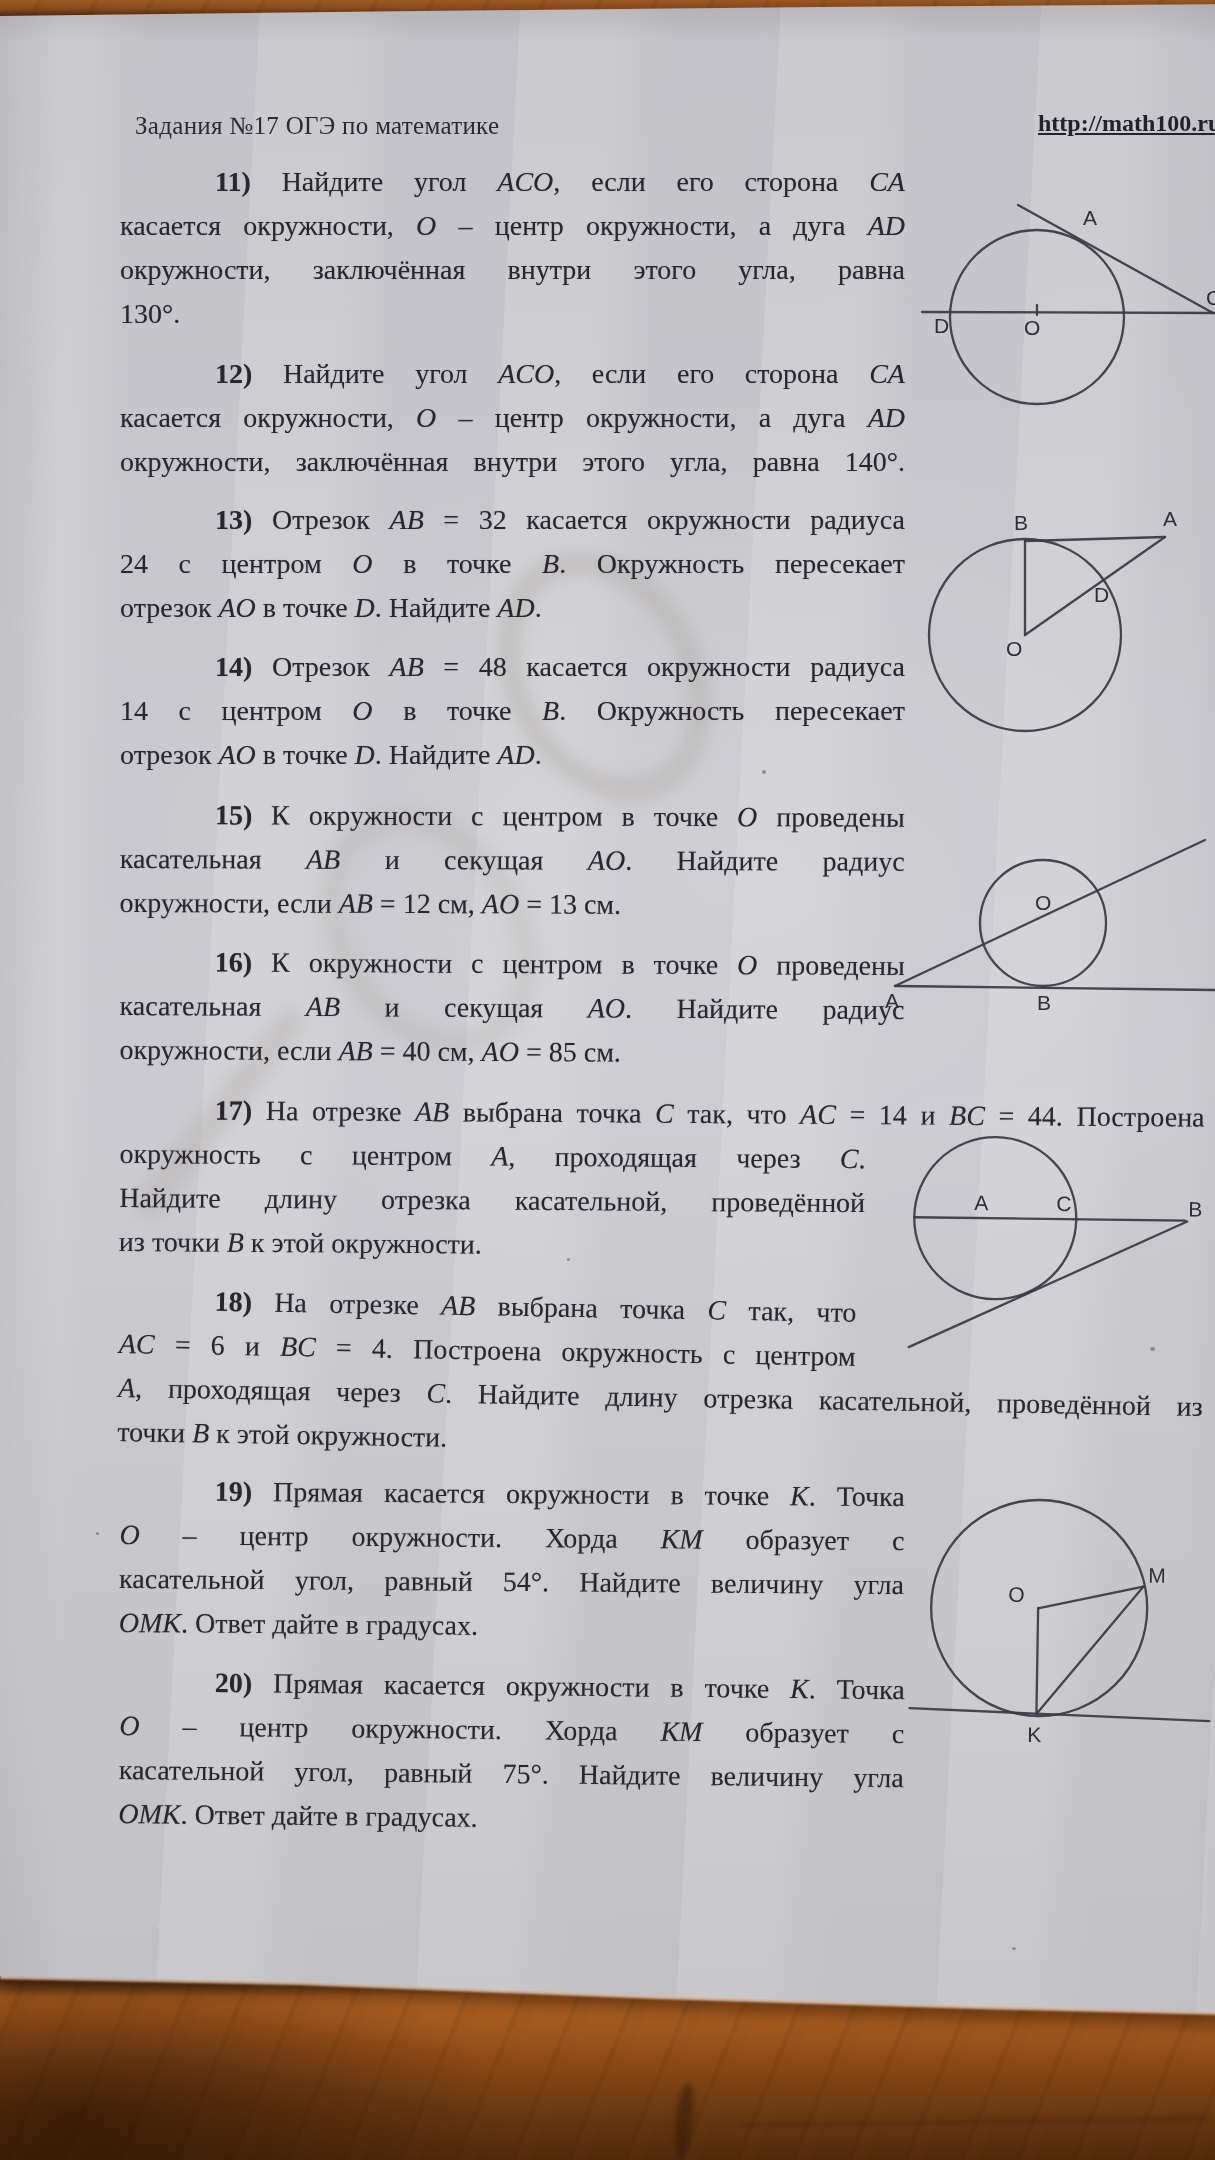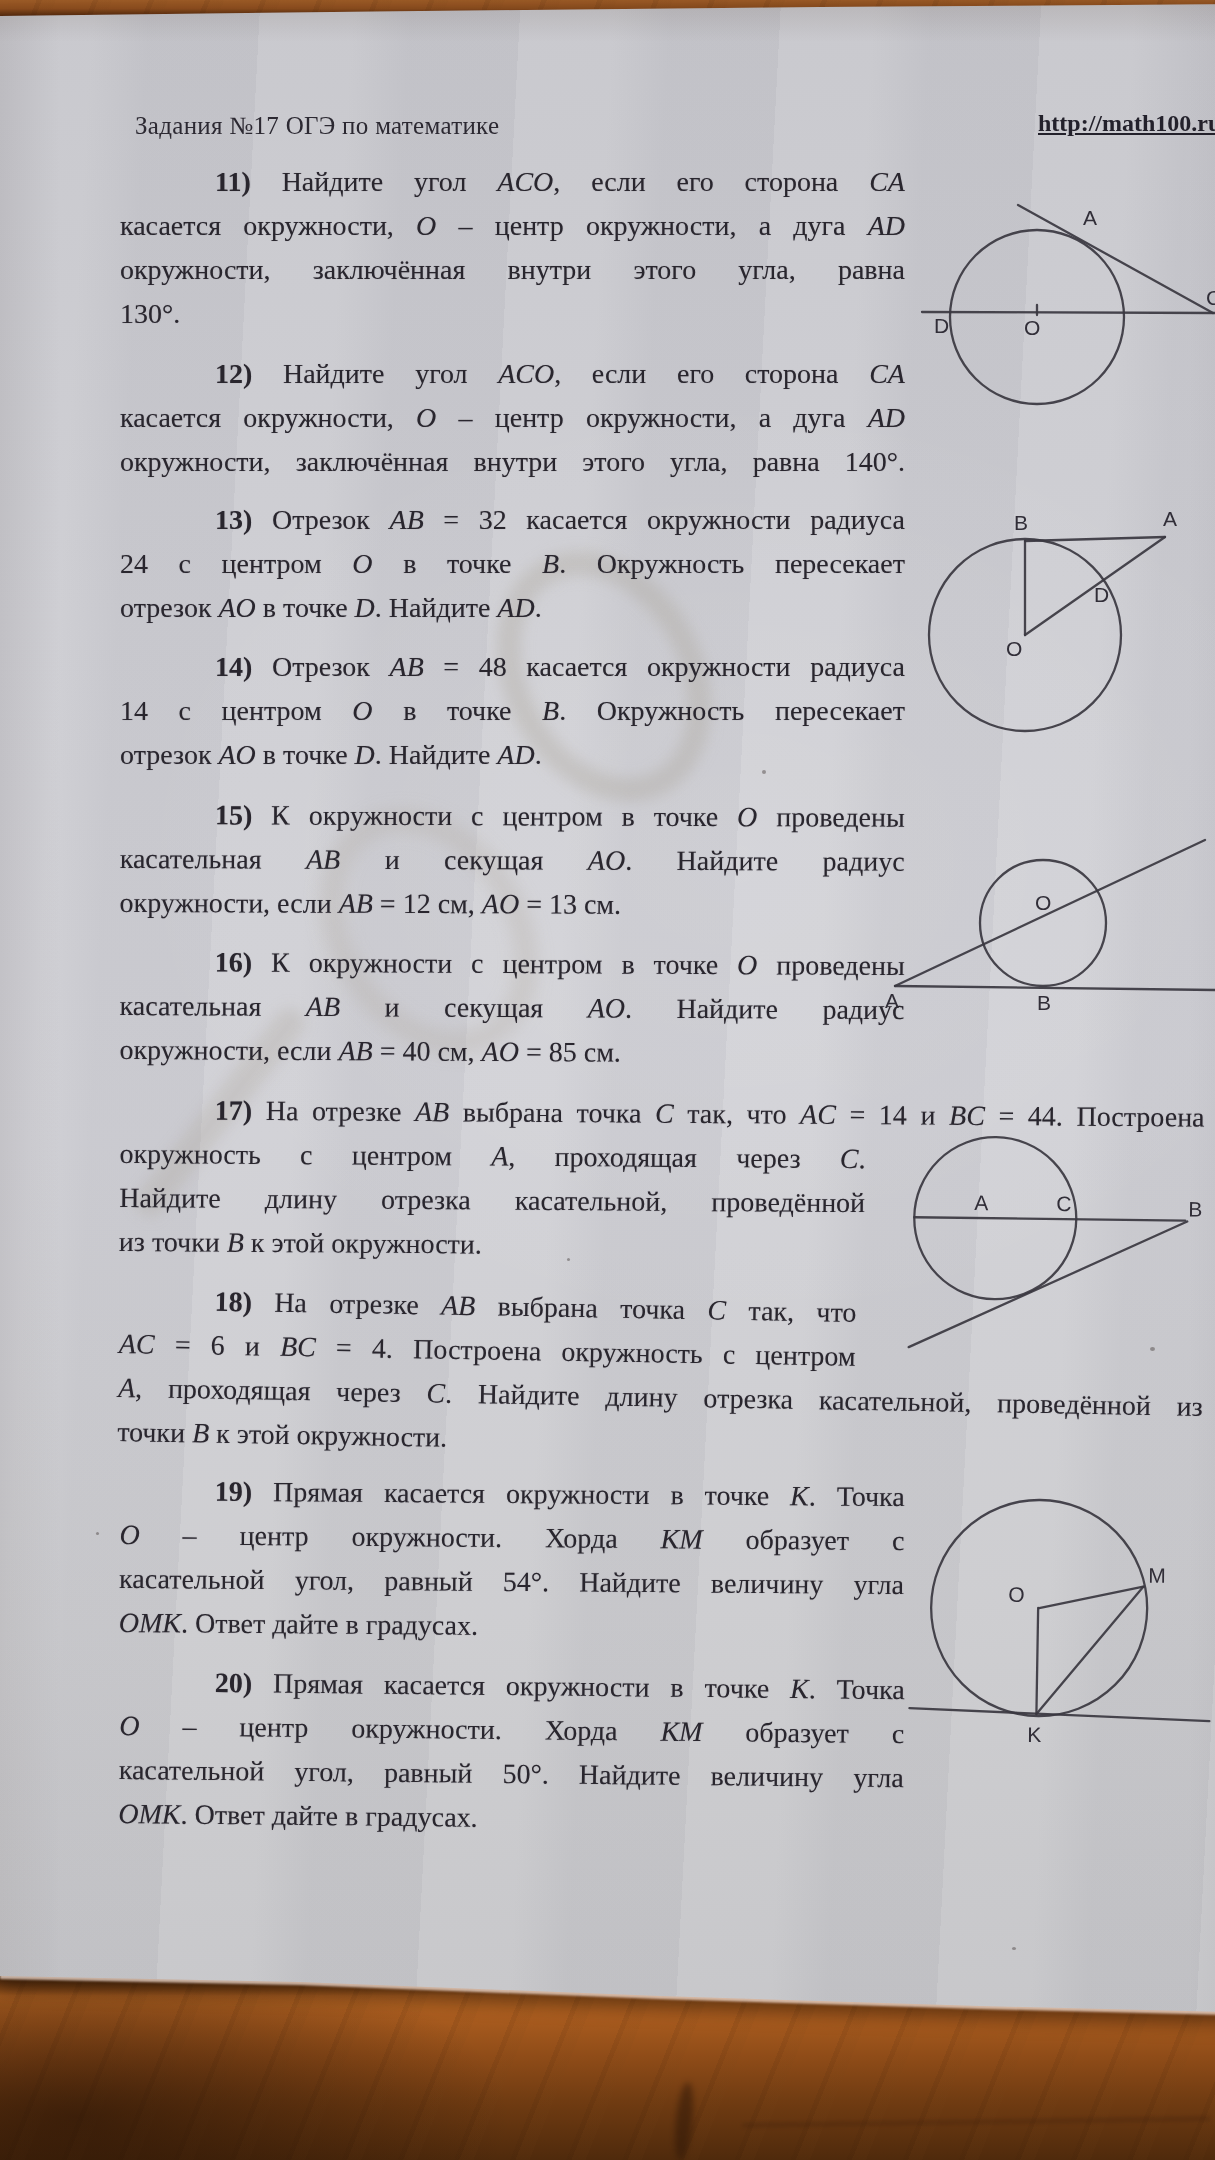--- a/index.html
+++ b/index.html
@@ -377,21 +377,21 @@
             <span><span>окружности.</span></span>
             <span><span>Хорда</span></span>
             <span><i>KM</i></span>
             <span><span>образует</span></span>
             <span><span>с</span></span>
           </div>
           <div class="tl jl">
             <span><span>касательной</span></span>
             <span><span>угол,</span></span>
             <span><span>равный</span></span>
-            <span><span>50°.</span></span>
+            <span><span>75°.</span></span>
             <span><span>Найдите</span></span>
             <span><span>величину</span></span>
             <span><span>угла</span></span>
           </div>
           <div class="tl ll"><i>OMK</i><span>. Ответ дайте в градусах.</span></div>
         </div>
 
       <svg class="diag d1" width="315" height="265">
         <circle cx="137" cy="172" r="87"></circle>
         <line x1="22" y1="167" x2="315" y2="168"></line>

